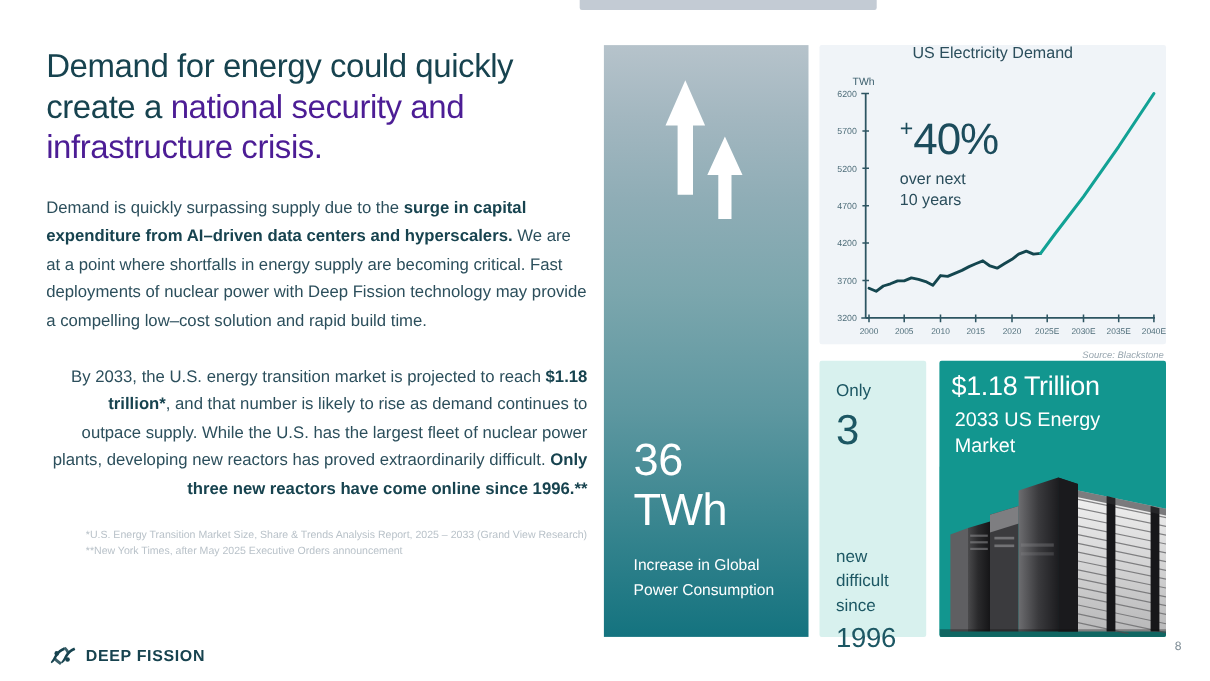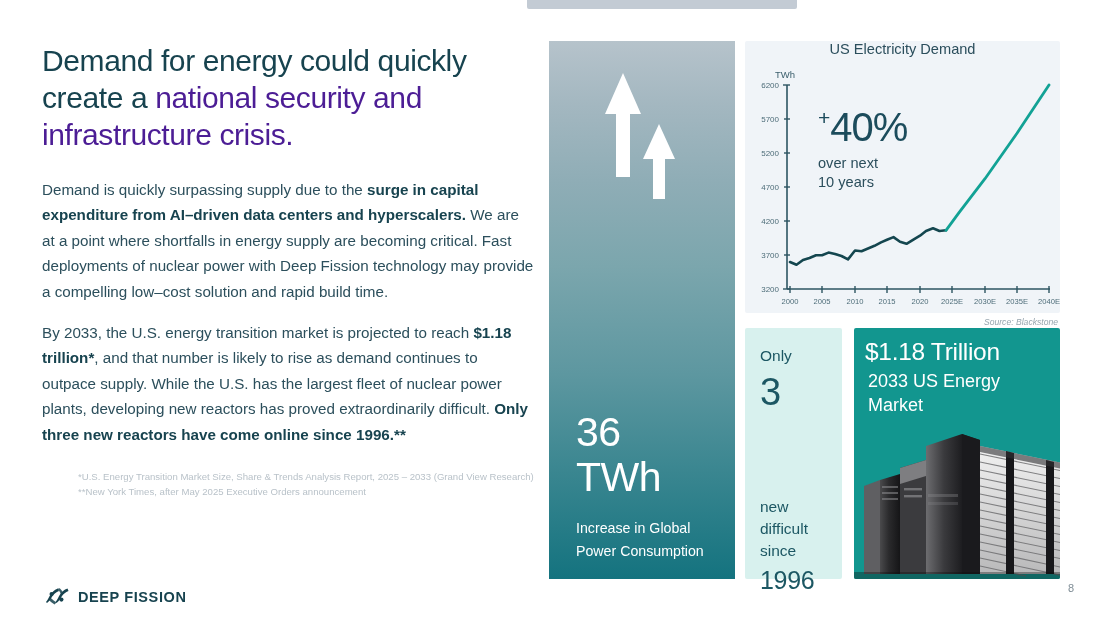--- a/index.html
+++ b/index.html
@@ -47,21 +47,21 @@
   }
   .headline .accent { color: #4c1d95; }
 
   .body-par {
     margin-top: 24px;
     font-size: 15.2px;
     line-height: 25.4px;
     color: #2c4f5c;
     font-weight: 400;
   }
-  .body-par.second { margin-top: 16px; }
+  .body-par.second { margin-top: 26px; text-align: right; }
   .body-par b { font-weight: 700; color: #17434f; }
 
   .footnotes {
     margin-top: 22px;
     font-size: 9.6px;
     line-height: 15px;
     color: #b9c2c9;
     margin-left: 36px;
   }
 
@@ -107,21 +107,21 @@
     overflow: hidden;
   }
   .arrows {
     position: absolute;
     left: 0; top: 18px;
     width: 186px; height: 160px;
   }
   .stat-block {
     position: absolute;
     left: 27px;
-    top: 369px;
+    top: 355px;
     width: 150px;
   }
   .stat-big {
     font-size: 41px;
     line-height: 45px;
     color: #ffffff;
     font-weight: 400;
     letter-spacing: -0.5px;
   }
   .stat-sub {

